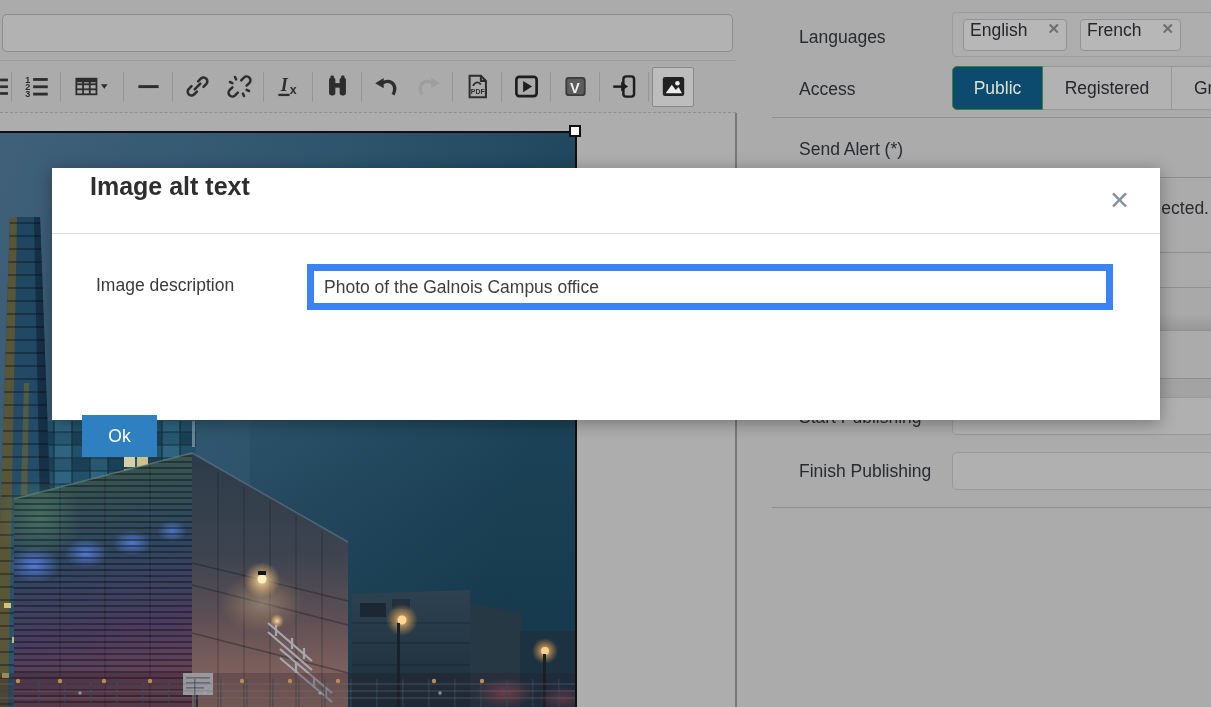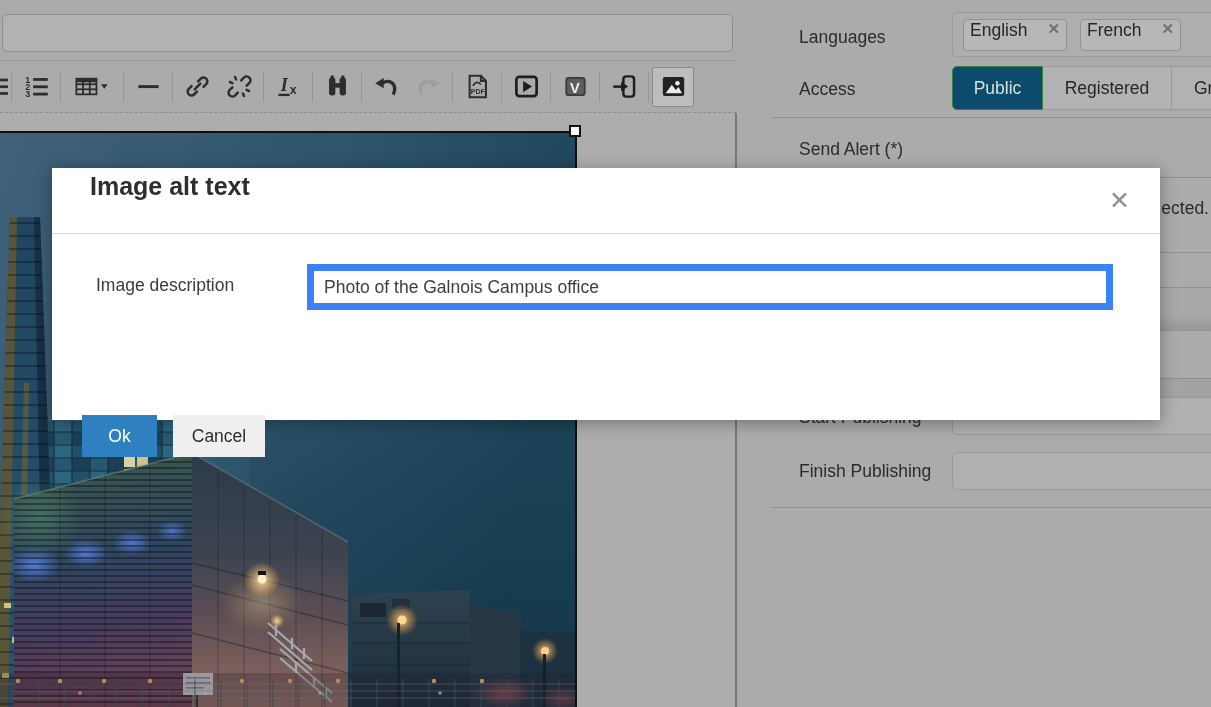--- a/index.html
+++ b/index.html
@@ -441,16 +441,15 @@
     <div class="divider" style="top:507px"></div>
   </div>
 
   <div class="modal">
     <div class="m-title">Image alt text</div>
     <div class="m-close">✕</div>
     <div class="m-div"></div>
     <div class="m-label">Image description</div>
     <input class="m-input" value="Photo of the Galnois Campus office" style="">
     <button class="m-btn m-ok">Ok</button>
-    <button class="m-btn m-cancel">Cancel</button>
   </div>
 
 </div>
 
 </body></html>

